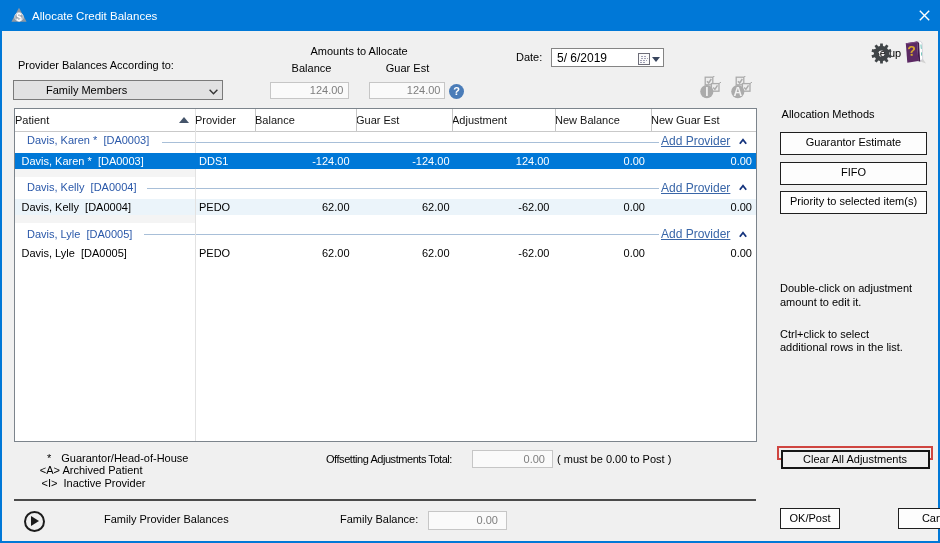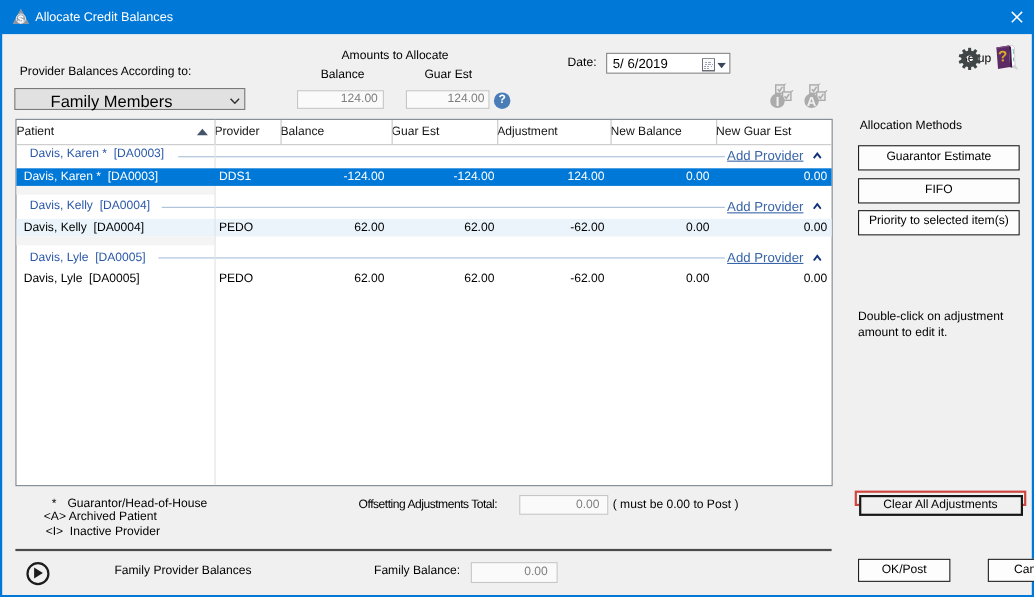--- a/index.html
+++ b/index.html
@@ -6,21 +6,21 @@
 html,body { width:940px; height:543px; }
 body { font-family:"Liberation Sans", sans-serif; background:#f0f0f0; position:relative; overflow:hidden; }
 #dlg { position:absolute; left:0; top:0; width:940px; height:543px; background:#f0f0f0; box-shadow: inset 0 0 0 2px #0078d7; }
 .abs { position:absolute; }
 #titlebar { left:0; top:0; width:940px; height:31px; background:#0078d7; }
 #title { left:32px; top:10px; color:#fff; font-size:11.5px; }
 .lbl { font-size:11px; color:#000; white-space:nowrap; line-height:13px; }
 .dis { background:#fafafa; border:1px solid #c6c6c6; color:#7e7e7e; font-size:11px; text-align:right; }
 .btn { background:#fdfdfd; border:1.5px solid #1f1f1f; font-size:11px; color:#000; text-align:center; }
 #combo { left:13px; top:80px; width:210px; height:20px; background:#e1e1e2; border:1px solid #7a7a7a; }
-#combo .t { position:absolute; left:4px; top:2.5px; font-size:15px;padding-left:28px; }
+#combo .t { position:absolute; left:4px; top:2.5px; font-size:11px;padding-left:28px; }
 #datebox { left:551px; top:48px; width:113px; height:19px; background:#fff; border:1px solid #848484; }
 #grid { left:14px; top:108px; width:743px; height:334px; background:#fff; border:1px solid #7c848c; }
 .gh { position:absolute; top:0; height:22px; font-size:11px; color:#141414; line-height:22px; }
 .vsep { position:absolute; top:0; width:1px; height:22px; background:#c6c6c6; }
 .grpname { position:absolute; font-size:11px; color:#2a58a9; white-space:nowrap; line-height:13px; }
 .grpline { position:absolute; height:1px; background:#a8bfd8; }
 .addprov { position:absolute; font-size:12px; color:#3966a8; text-decoration:underline; white-space:nowrap; line-height:14px; }
 .cell { position:absolute; font-size:11px; white-space:nowrap; line-height:16px; height:16px; z-index:3; }
 .num { text-align:right; }
 .chev { position:absolute; width:8px; height:7px; }
@@ -181,35 +181,36 @@
     <div class="cell num" style="left:439px;top:136px;width:95.5px;">-62.00</div>
     <div class="cell num" style="left:536px;top:136px;width:94px;">0.00</div>
     <div class="cell num" style="left:642px;top:136px;width:95px;">0.00</div>
   </div>
 
   <div class="abs lbl" style="left:781.6px;top:108.1px;">Allocation Methods</div>
   <div class="abs btn" style="left:780px;top:132px;width:147px;height:23px;line-height:18px;">Guarantor Estimate</div>
   <div class="abs btn" style="left:780px;top:162px;width:147px;height:23px;line-height:18px;">FIFO</div>
   <div class="abs btn" style="left:780px;top:191px;width:147px;height:23px;line-height:18px;">Priority to selected item(s)</div>
   <div class="abs lbl" style="left:780px;top:282px;line-height:13.6px;">Double-click on adjustment<br>amount to edit it.</div>
+  <div class="abs lbl" style="left:780px;top:327.5px;line-height:13.6px;">Ctrl+click to select<br>additional rows in the list.</div>
 
   <div class="abs lbl" style="left:47px;top:452.1px;">*</div>
   <div class="abs lbl" style="left:61.3px;top:452.1px;">Guarantor/Head-of-House</div>
   <div class="abs lbl" style="left:39.8px;top:464.4px;">&lt;A&gt; Archived Patient</div>
   <div class="abs lbl" style="left:41.5px;top:476.6px;">&lt;I&gt;&nbsp; Inactive Provider</div>
   <div class="abs lbl" style="left:326px;top:453.4px;letter-spacing:-0.45px;">Offsetting Adjustments Total:</div>
   <div class="abs dis" style="left:472px;top:450px;width:81px;height:18px;line-height:16px;padding-right:7px;">0.00</div>
   <div class="abs lbl" style="left:557px;top:453.4px;">( must be 0.00 to Post )</div>
 
   <div class="abs" style="left:777px;top:446px;width:156px;height:14px;border:2px solid #cf4540;background:#f0f0f0;">
     <div style="position:absolute;left:1.5px;top:1.5px;width:149px;height:19px;border:2px solid #161616;background:#f0f0f0;text-align:center;font-size:11px;line-height:15px;">Clear All Adjustments</div>
   </div>
 
   <div class="abs" style="left:14px;top:499px;width:742px;height:2px;background:#4a4a4a;"></div>
   <div class="abs" style="left:23.6px;top:510.7px;width:21.8px;height:21.8px;border:2.4px solid #1c1c1c;border-radius:50%;background:#f0f0f0;">
     <div style="position:absolute;left:5.5px;top:3.2px;width:0;height:0;border-top:5.3px solid transparent;border-bottom:5.3px solid transparent;border-left:8.6px solid #1c1c1c;"></div>
   </div>
   <div class="abs lbl" style="left:57px;top:513.2px;padding-left:47px;">Family Provider Balances</div>
   <div class="abs lbl" style="left:340px;top:512.6px;">Family Balance:</div>
   <div class="abs dis" style="left:428px;top:511px;width:79px;height:19px;line-height:17px;padding-right:8px;">0.00</div>
-  <div class="abs btn" style="left:780px;top:508px;width:84px;height:21px;line-height:18px;">OK/Post</div>
+  <div class="abs btn" style="left:780px;top:508px;width:60px;height:21px;line-height:18px;">OK/Post</div>
   <div class="abs btn" style="left:898px;top:508px;width:82px;height:21px;line-height:18px;">Cancel</div>
 </div>
 
 </body></html>

